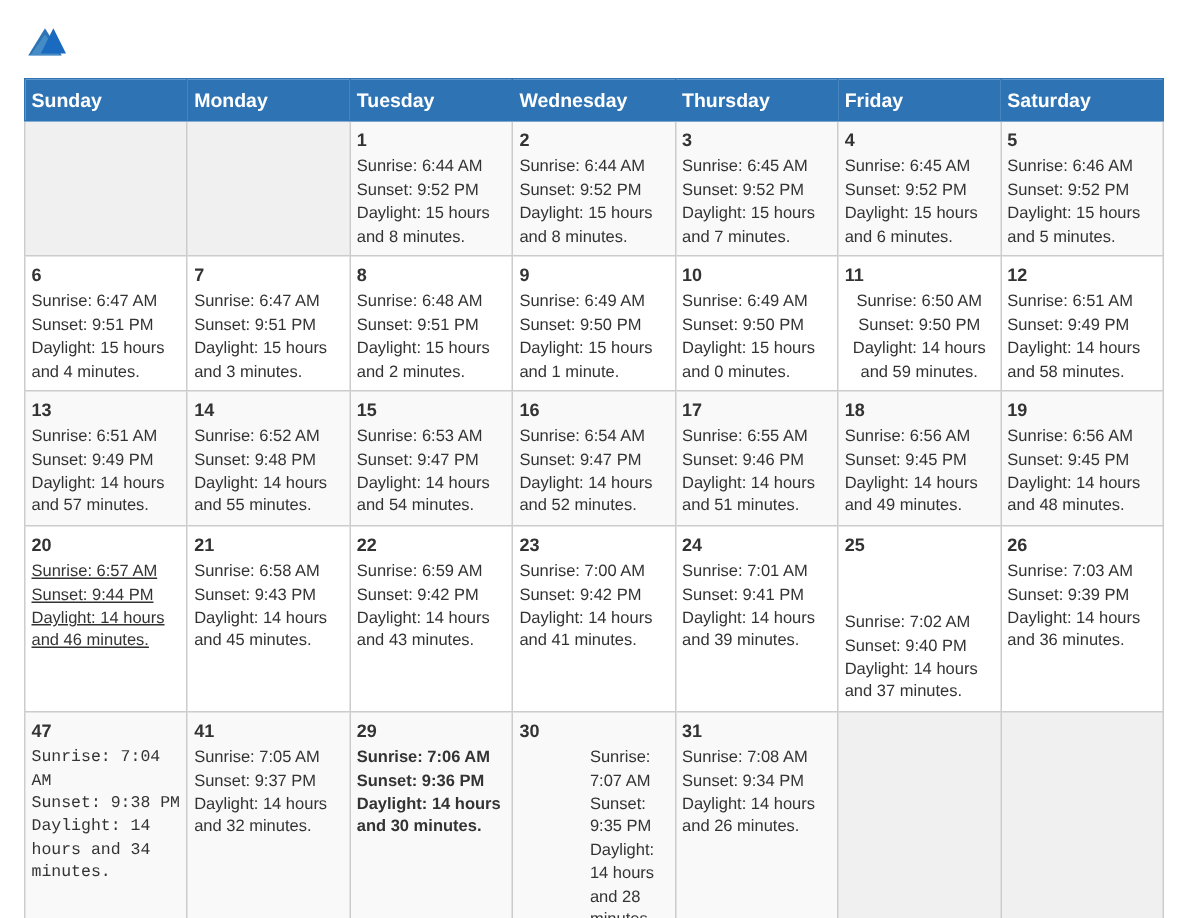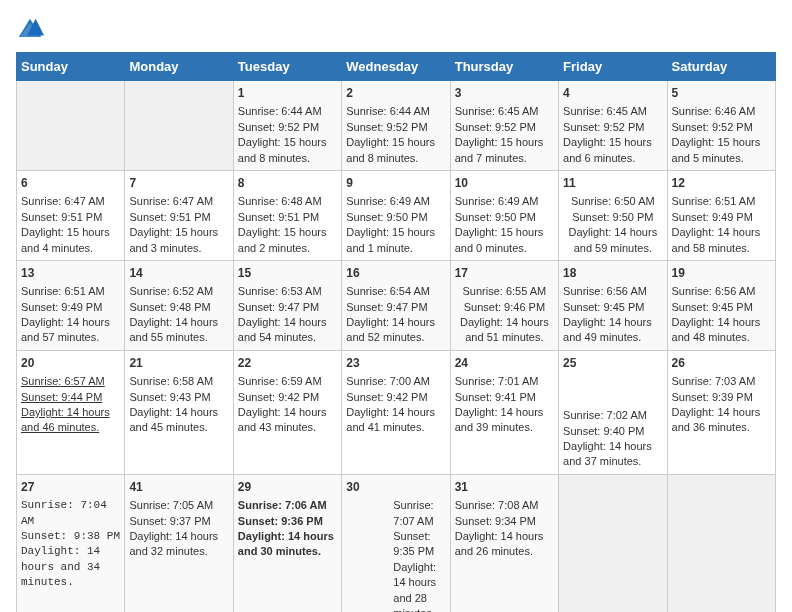--- a/index.html
+++ b/index.html
@@ -223,21 +223,21 @@
 Daylight: 14 hours and 54 minutes.</div>
         </td>
         <td>
           <span class="day-num">16</span>
           <div class="day-info" style="white-space: pre-line;">Sunrise: 6:54 AM
 Sunset: 9:47 PM
 Daylight: 14 hours and 52 minutes.</div>
         </td>
         <td>
           <span class="day-num">17</span>
-          <div class="day-info" style="white-space: pre-line; text-align: center;">Sunrise: 6:55 AM
+          <div class="day-info" style="white-space: pre-line;">Sunrise: 6:55 AM
 Sunset: 9:46 PM
 Daylight: 14 hours and 51 minutes.</div>
         </td>
         <td>
           <span class="day-num">18</span>
           <div class="day-info" style="white-space: pre-line;">Sunrise: 6:56 AM
 Sunset: 9:45 PM
 Daylight: 14 hours and 49 minutes.</div>
         </td>
         <td>
@@ -286,21 +286,21 @@
         </td>
         <td>
           <span class="day-num">26</span>
           <div class="day-info" style="white-space: pre-line;">Sunrise: 7:03 AM
 Sunset: 9:39 PM
 Daylight: 14 hours and 36 minutes.</div>
         </td>
       </tr>
       <tr>
         <td>
-          <span class="day-num">27</span>
+          <span class="day-num">47</span>
           <div class="day-info" style="white-space: pre-line; font-family: Liberation Mono, monospace;">Sunrise: 7:04 AM
 Sunset: 9:38 PM
 Daylight: 14 hours and 34 minutes.</div>
         </td>
         <td>
           <span class="day-num">41</span>
           <div class="day-info" style="white-space: pre-line;">Sunrise: 7:05 AM
 Sunset: 9:37 PM
 Daylight: 14 hours and 32 minutes.</div>
         </td>

